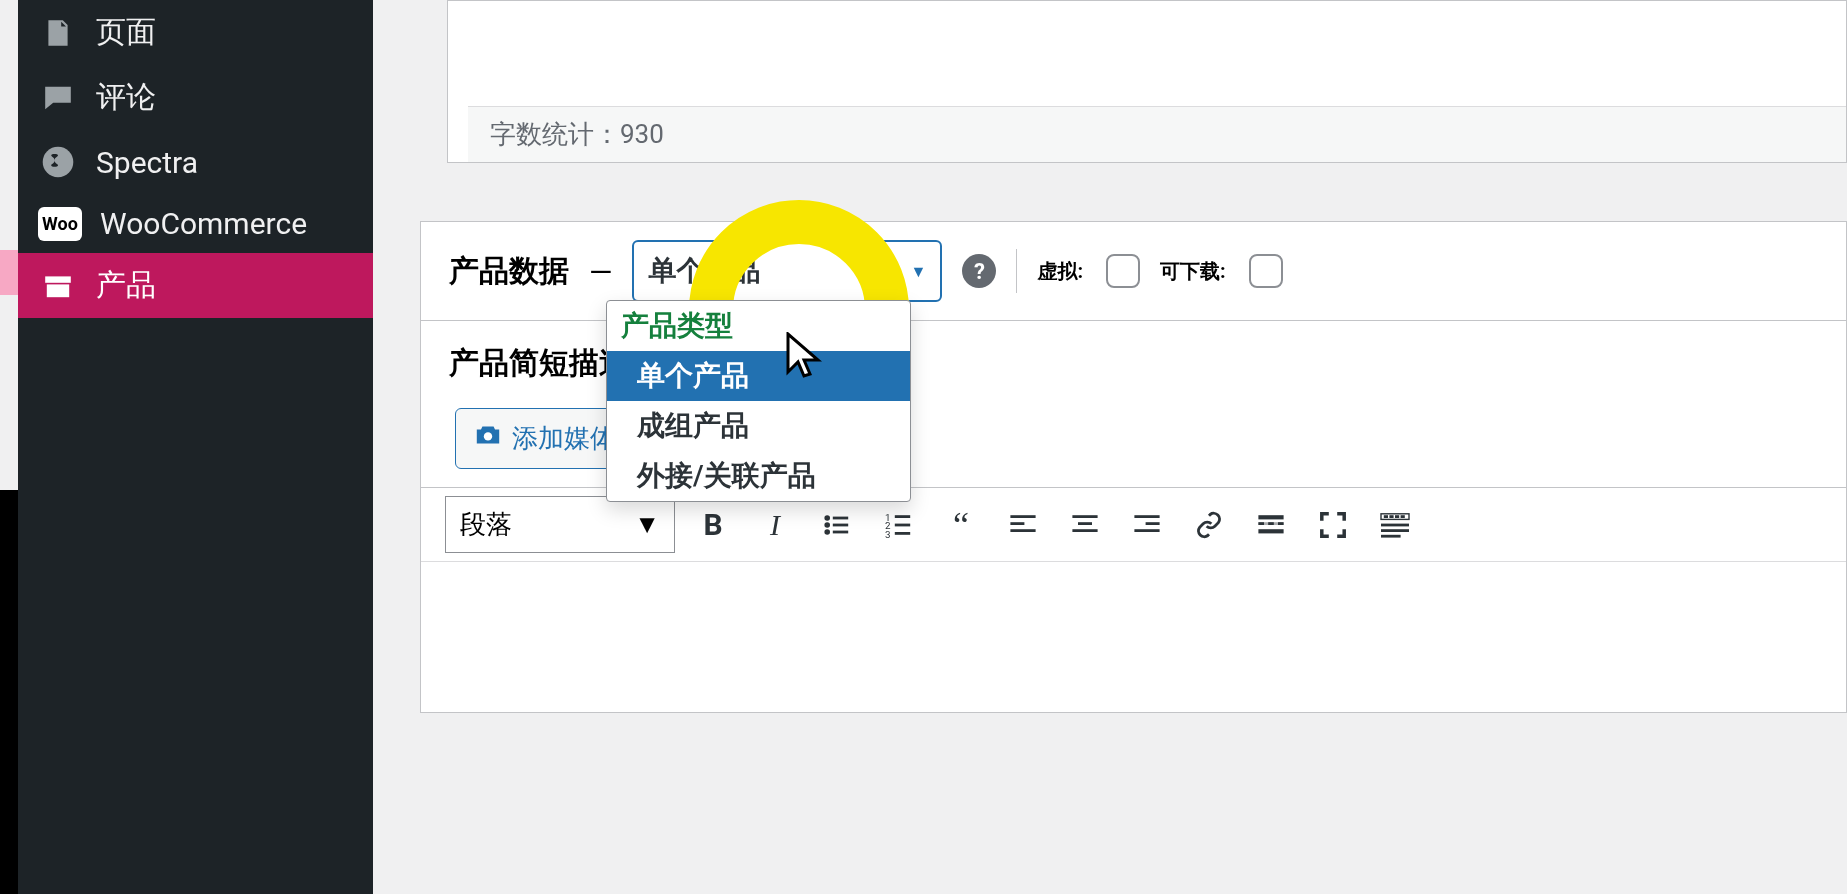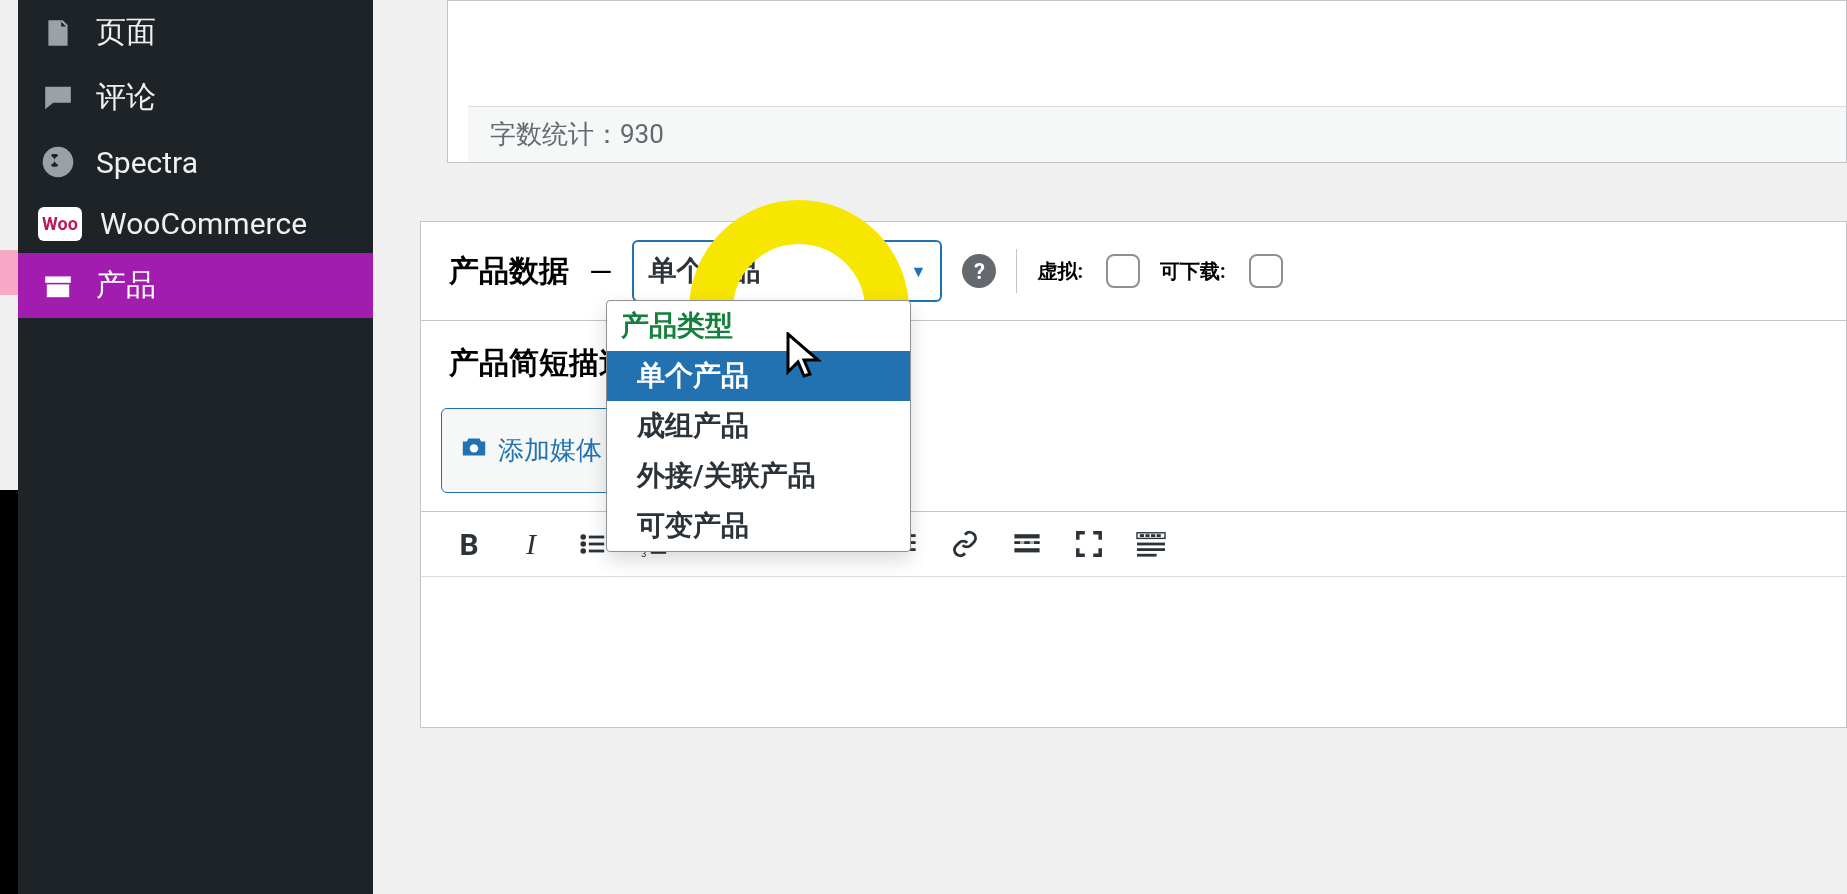--- a/index.html
+++ b/index.html
@@ -25,21 +25,21 @@
 .sidebar-item {
   display: flex;
   align-items: center;
   padding: 12px 20px;
   font-size: 30px;
   color: #f0f0f1;
   cursor: pointer;
   position: relative;
 }
 .sidebar-item.active {
-  background: #a21caf;
+  background: #be185d;
   color: #fff;
 }
 .sidebar-item.active::after {
   content: '';
   position: absolute;
   right: -18px;
   top: 50%;
   transform: translateY(-50%);
   border: 18px solid transparent;
   border-right-color: #f0f0f1;
@@ -218,29 +218,29 @@
   pointer-events: none;
 }
 
 
 .panel2-header {
   padding: 22px 28px 6px 28px;
   font-size: 30px;
   font-weight: 600;
 }
 .add-media {
-  margin: 18px 20px;
+  margin: 18px 34px;
   display: inline-flex;
   align-items: center;
   gap: 10px;
   border: 1px solid #2271b1;
   color: #2271b1;
   background: #f6f7f7;
   border-radius: 6px;
-  padding: 24px 18px;
+  padding: 12px 18px;
   font-size: 26px;
   cursor: pointer;
 }
 .toolbar {
   border-top: 1px solid #c3c4c7;
   border-bottom: 1px solid #dcdcde;
   display: flex;
   align-items: center;
   padding: 8px 24px;
   gap: 14px;
@@ -308,21 +308,21 @@
   <div class="sidebar-item">
     <span class="sidebar-icon">
       <svg width="34" height="34" viewBox="0 0 20 20">
           <circle cx="10" cy="10" r="9" fill="currentColor"></circle>
           <path d="M6 12c0-1 2-1 2-3s-2-2-2-3 4-1 4 0-2 1-2 3 2 2 2 3-4 1-4 0z" fill="#1d2327"></path>
         </svg>
     </span>
     <span>Spectra</span>
   </div>
   <div class="sidebar-item">
-    <span class="sidebar-icon" style="background:#fff;border-radius:6px;color:#be185d;font-size:18px;font-weight:bold;width:44px;height:34px;">Woo</span>
+    <span class="sidebar-icon" style="background:#fff;border-radius:6px;color:#000000;font-size:18px;font-weight:bold;width:44px;height:34px;">Woo</span>
     <span>WooCommerce</span>
   </div>
   <div class="sidebar-item active">
     <span class="sidebar-icon">
       <svg width="32" height="32" viewBox="0 0 20 20" fill="currentColor">
           <rect x="2" y="4" width="16" height="4"></rect>
           <rect x="3" y="9" width="14" height="8"></rect>
         </svg>
     </span>
     <span>产品</span>
@@ -360,37 +360,40 @@
       <label class="check-label">
         <span>可下载:</span>
         <span class="checkbox"></span>
       </label>
 
       <div class="dropdown">
         <div class="dropdown-group-label">产品类型</div>
         <div class="dropdown-option selected">单个产品</div>
         <div class="dropdown-option">成组产品</div>
         <div class="dropdown-option">外接/关联产品</div>
-        <div class="dropdown-option">可变产品</div>
       </div>
     </div>
 
     
     <div class="panel2-header">产品简短描述</div>
     <button class="add-media">
       <span style="color:#2271b1;">
         <svg width="28" height="28" viewBox="0 0 20 20" fill="currentColor">
             <path d="M2 6h3l1-2h8l1 2h3v10H2V6z"></path>
             <circle cx="10" cy="11" r="3" fill="#fff"></circle>
           </svg>
       </span>
       <span>添加媒体</span>
     </button>
 
     <div class="toolbar">
+      <div class="format-select">
+        <span>段落</span>
+        <span>▼</span>
+      </div>
       <span class="tbtn" style="font-weight:bold;">B</span>
       <span class="tbtn" style="font-style:italic;font-family:serif;">I</span>
       <span class="tbtn">
         <svg width="28" height="28" viewBox="0 0 20 20" fill="currentColor">
             <circle cx="3" cy="5" r="2"></circle>
             <rect x="7" y="4" width="11" height="2"></rect>
             <circle cx="3" cy="10" r="2"></circle>
             <rect x="7" y="9" width="11" height="2"></rect>
             <circle cx="3" cy="15" r="2"></circle>
             <rect x="7" y="14" width="11" height="2"></rect>

